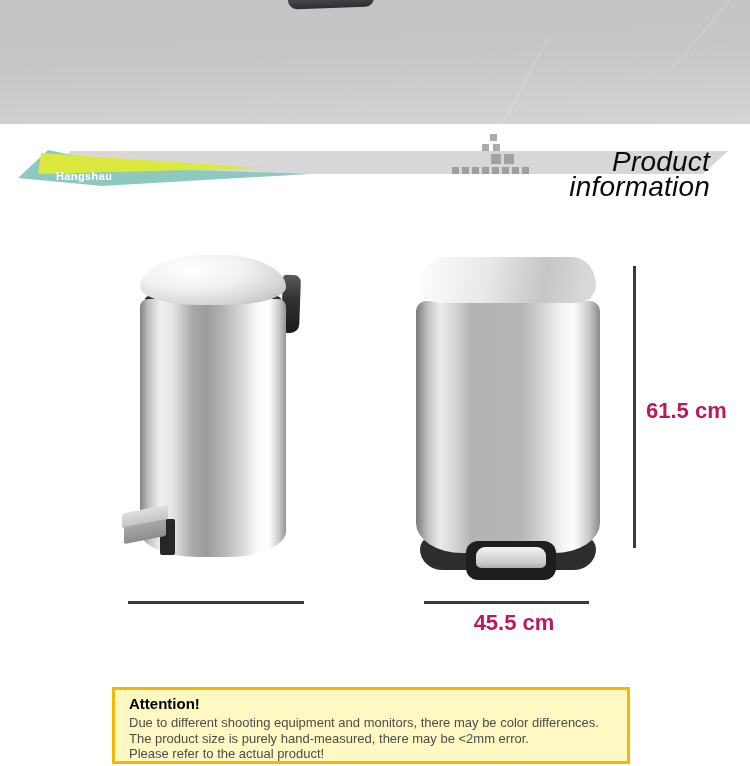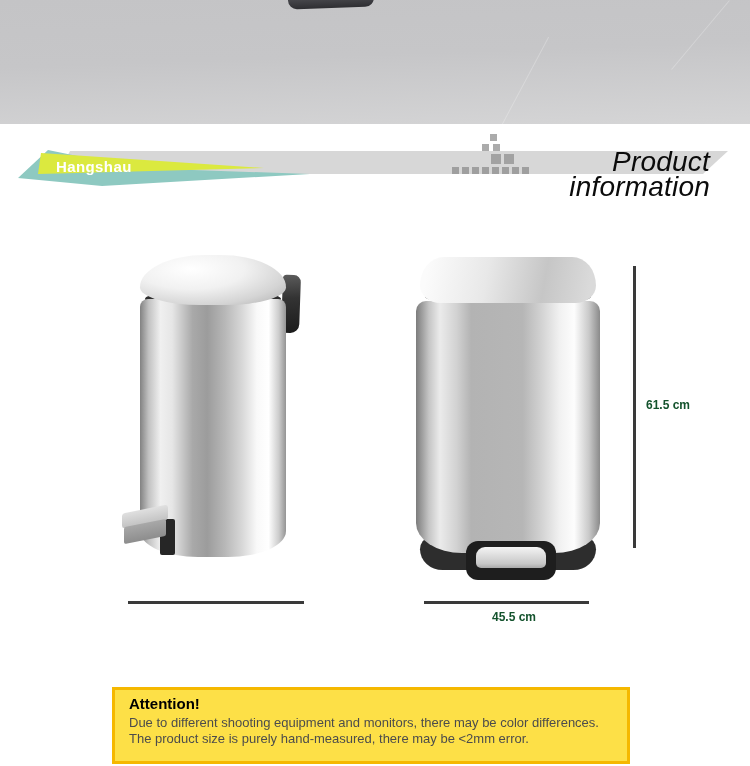--- a/index.html
+++ b/index.html
@@ -19,21 +19,21 @@
   
   .banner-strip{position:absolute;left:58px;top:151px;width:670px;height:23px;
     background:var(--strip);
     clip-path:polygon(12px 0,100% 0,calc(100% - 25px) 100%,0 100%);}
   .banner-title{position:absolute;left:470px;top:149px;width:240px;text-align:right;
     font-size:28px;line-height:25px;font-style:italic;color:#0b0b0b;letter-spacing:.2px;}
   .logo-teal{position:absolute;left:16px;top:146px;width:300px;height:42px;background:var(--teal);
     clip-path:polygon(32px 4px,120px 22px,294px 28px,86px 40px,2px 32px);}
   .logo-lime{position:absolute;left:38px;top:150px;width:226px;height:24px;background:var(--lime);
     clip-path:polygon(3px 3px,226px 18px,0px 24px);}
-  .logo-text{position:absolute;left:56px;top:158px;font-size:15px;color:#fff;
+  .logo-text{position:absolute;left:56px;top:170px;font-size:11px;color:#fff;
     letter-spacing:.4px;font-weight:bold;}
 
   
   .pixels{position:absolute;left:452px;top:133px;width:82px;height:42px;}
   .px{position:absolute;width:7px;height:7px;background:var(--pixel);}
   .px.big{width:10px;height:10px;background:#a2a2a2;}
   .pA {left:38px;top:1px;}
   .pB1{left:30px;top:11px;} .pB2{left:41px;top:11px;}
   .pC1{left:39px;top:21px;} .pC2{left:52px;top:21px;}
   .pD0{left:0;top:34px;background:#9f9f9f;} .pD1{left:10px;top:34px;background:#9f9f9f;}
@@ -82,28 +82,28 @@
     background:#1e1e1e;border-radius:12px;}
   .br-pedal-plate{position:absolute;left:60px;top:290px;width:70px;height:21px;
     background:linear-gradient(180deg,#f4f4f4 0%,#c7c7c7 80%,#a9a9a9 100%);
     border-radius:9px 9px 5px 5px;}
 
   
   .dim-line{position:absolute;background:var(--line);}
   .dim-v{left:633px;top:266px;width:3px;height:282px;}
   .dim-h1{left:128px;top:601px;width:176px;height:3px;}
   .dim-h2{left:424px;top:601px;width:165px;height:3px;}
-  .dim-label{position:absolute;font-size:12px;font-weight:bold;color:#14532d;}
+  .dim-label{position:absolute;font-size:22px;font-weight:bold;color:#be185d;}
   .lab-h{left:646px;top:398px;}
   .lab-w1{left:128px;top:610px;width:176px;text-align:center;}
   .lab-w2{left:434px;top:610px;width:160px;text-align:center;}
 
   
   .attention{position:absolute;left:112px;top:687px;width:518px;height:77px;
-    box-sizing:border-box;border:3px solid var(--attention_border);background:#fde047;
+    box-sizing:border-box;border:3px solid var(--attention_border);background:#fef9c3;
     padding:4px 14px 8px 14px;}
   .attention-title{font-size:15px;font-weight:bold;color:#000;margin:1px 0 3px 0;}
   .attention-line{font-size:13px;line-height:15.5px;color:var(--text_body);}
 </style>
 </head>
 <body>
 
 <div id="app">
 
   <div class="photo-strip">
@@ -156,15 +156,16 @@
   <div class="dim-line dim-v"></div>
   <div class="dim-label lab-h">61.5 cm</div>
   <div class="dim-line dim-h1"></div>
   <div class="dim-line dim-h2"></div>
   <div class="dim-label lab-w2">45.5 cm</div>
 
   <div class="attention">
     <div class="attention-title">Attention!</div>
     <div class="attention-line">Due to different shooting equipment and monitors, there may be color differences.</div>
     <div class="attention-line">The product size is purely hand-measured, there may be &lt;2mm error.</div>
+    <div class="attention-line">Please refer to the actual product!</div>
   </div>
 
 </div>
 
 </body></html>

